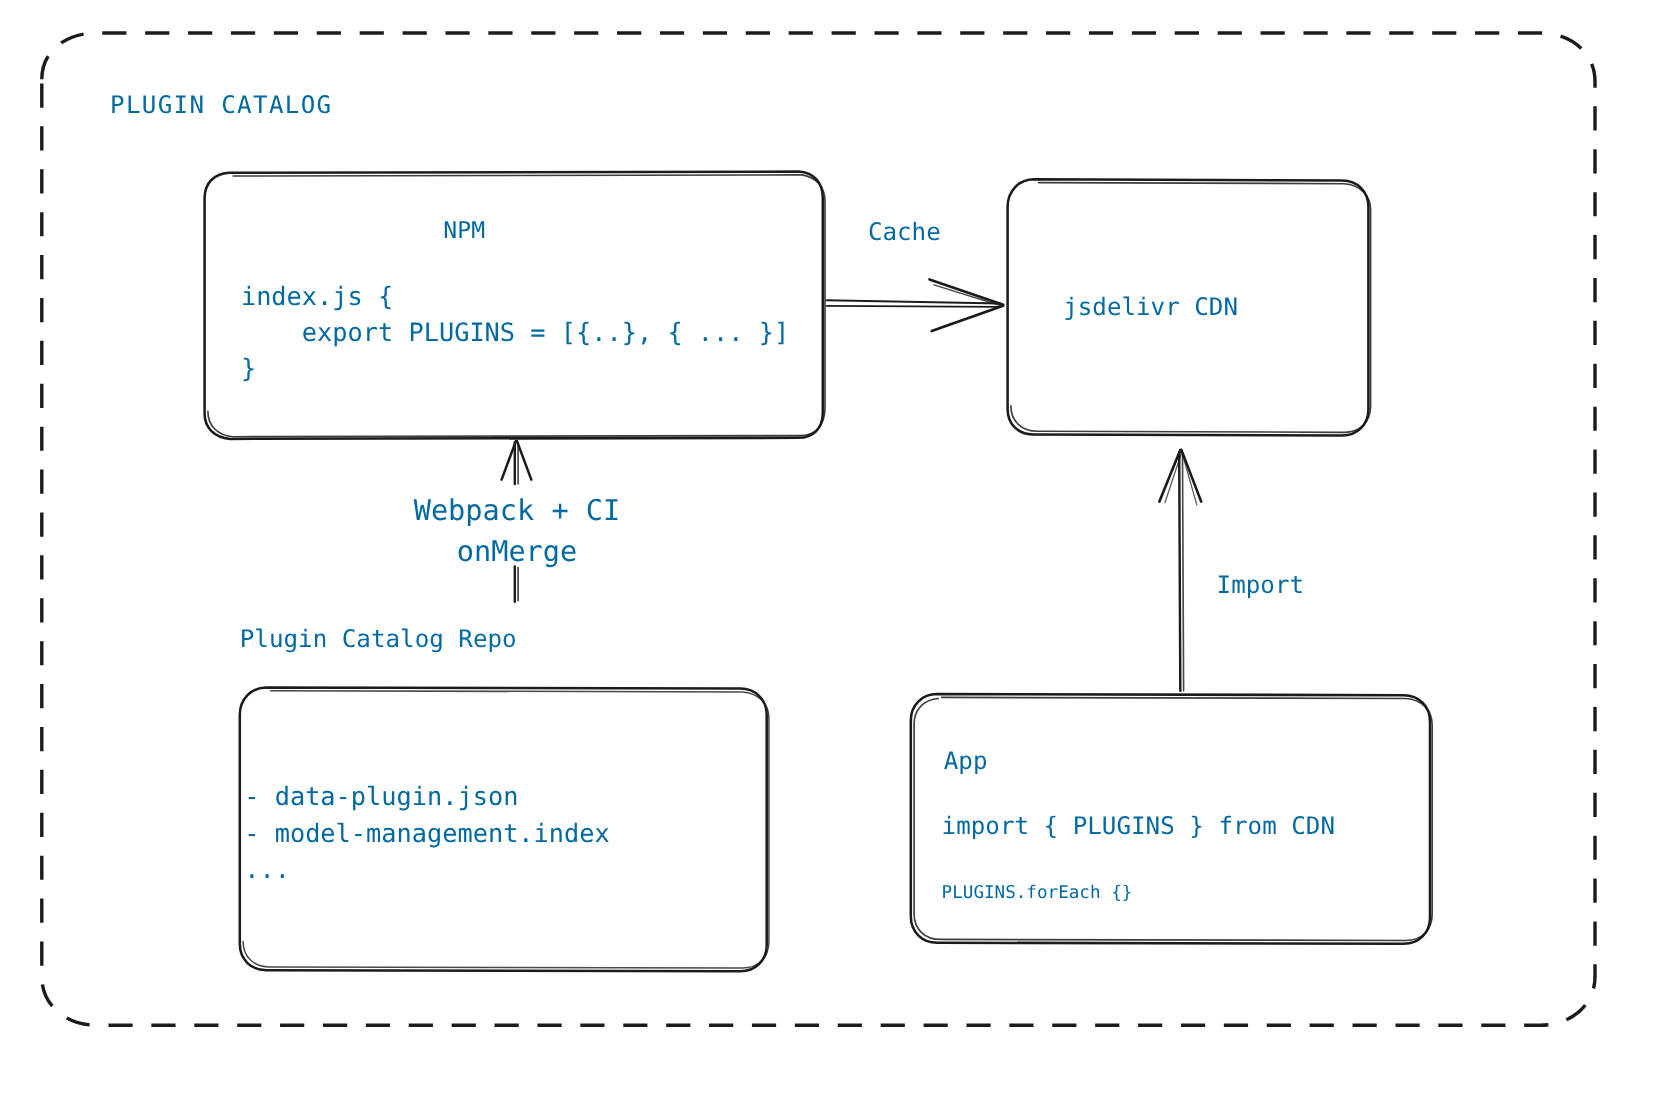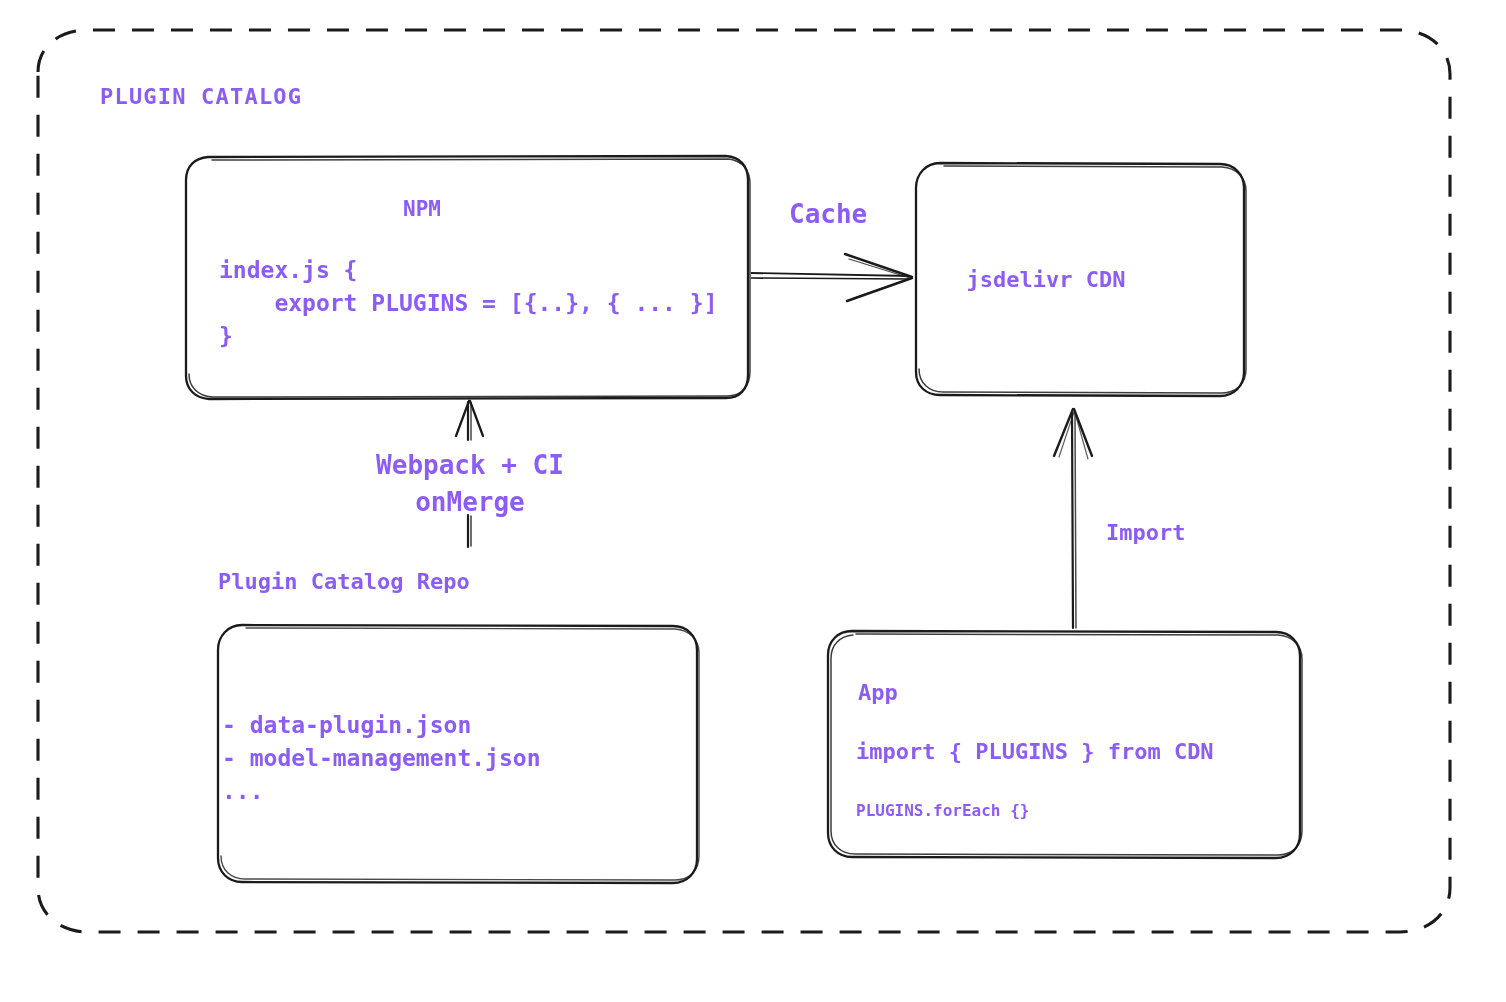--- a/index.html
+++ b/index.html
@@ -25,24 +25,23 @@
     left: 0;
     top: 0;
     width: 1506px;
     height: 1002px;
     pointer-events: none;
   }
   .txt {
     position: absolute;
     white-space: pre;
     font-family: "DejaVu Sans Mono", "Liberation Mono", monospace;
-    color: #8b5cf6;
+    color: #0369a1;
     line-height: 1.32;
     letter-spacing: 0px;
-    font-weight: bold;
   }
 
   
   .container-title {
     left: 100px;
     top: 82px;
     font-size: 22px;
     letter-spacing: 1.2px;
   }
 
@@ -92,21 +91,21 @@
     left: 222px;
     top: 709px;
     font-size: 23px;
     line-height: 1.44;
   }
 
   
   .cache-label {
     left: 789px;
     top: 197px;
-    font-size: 26px;
+    font-size: 22px;
   }
 
   
   .import-label {
     left: 1106px;
     top: 518px;
     font-size: 22px;
   }
 
   
@@ -224,21 +223,21 @@
 
   <div class="txt cache-label">Cache</div>
 
   <div class="txt cdn-title">jsdelivr CDN</div>
 
   <div class="txt webpack-label">Webpack + CI
 onMerge</div>
 
   <div class="txt repo-caption">Plugin Catalog Repo</div>
   <div class="txt repo-code">- data-plugin.json
-- model-management.json
+- model-management.index
 ...</div>
 
   <div class="txt import-label">Import</div>
 
   <div class="txt app-title">App</div>
   <div class="txt app-code1">import { PLUGINS } from CDN</div>
   <div class="txt app-code2">PLUGINS.forEach {}</div>
 
 </div>
 

